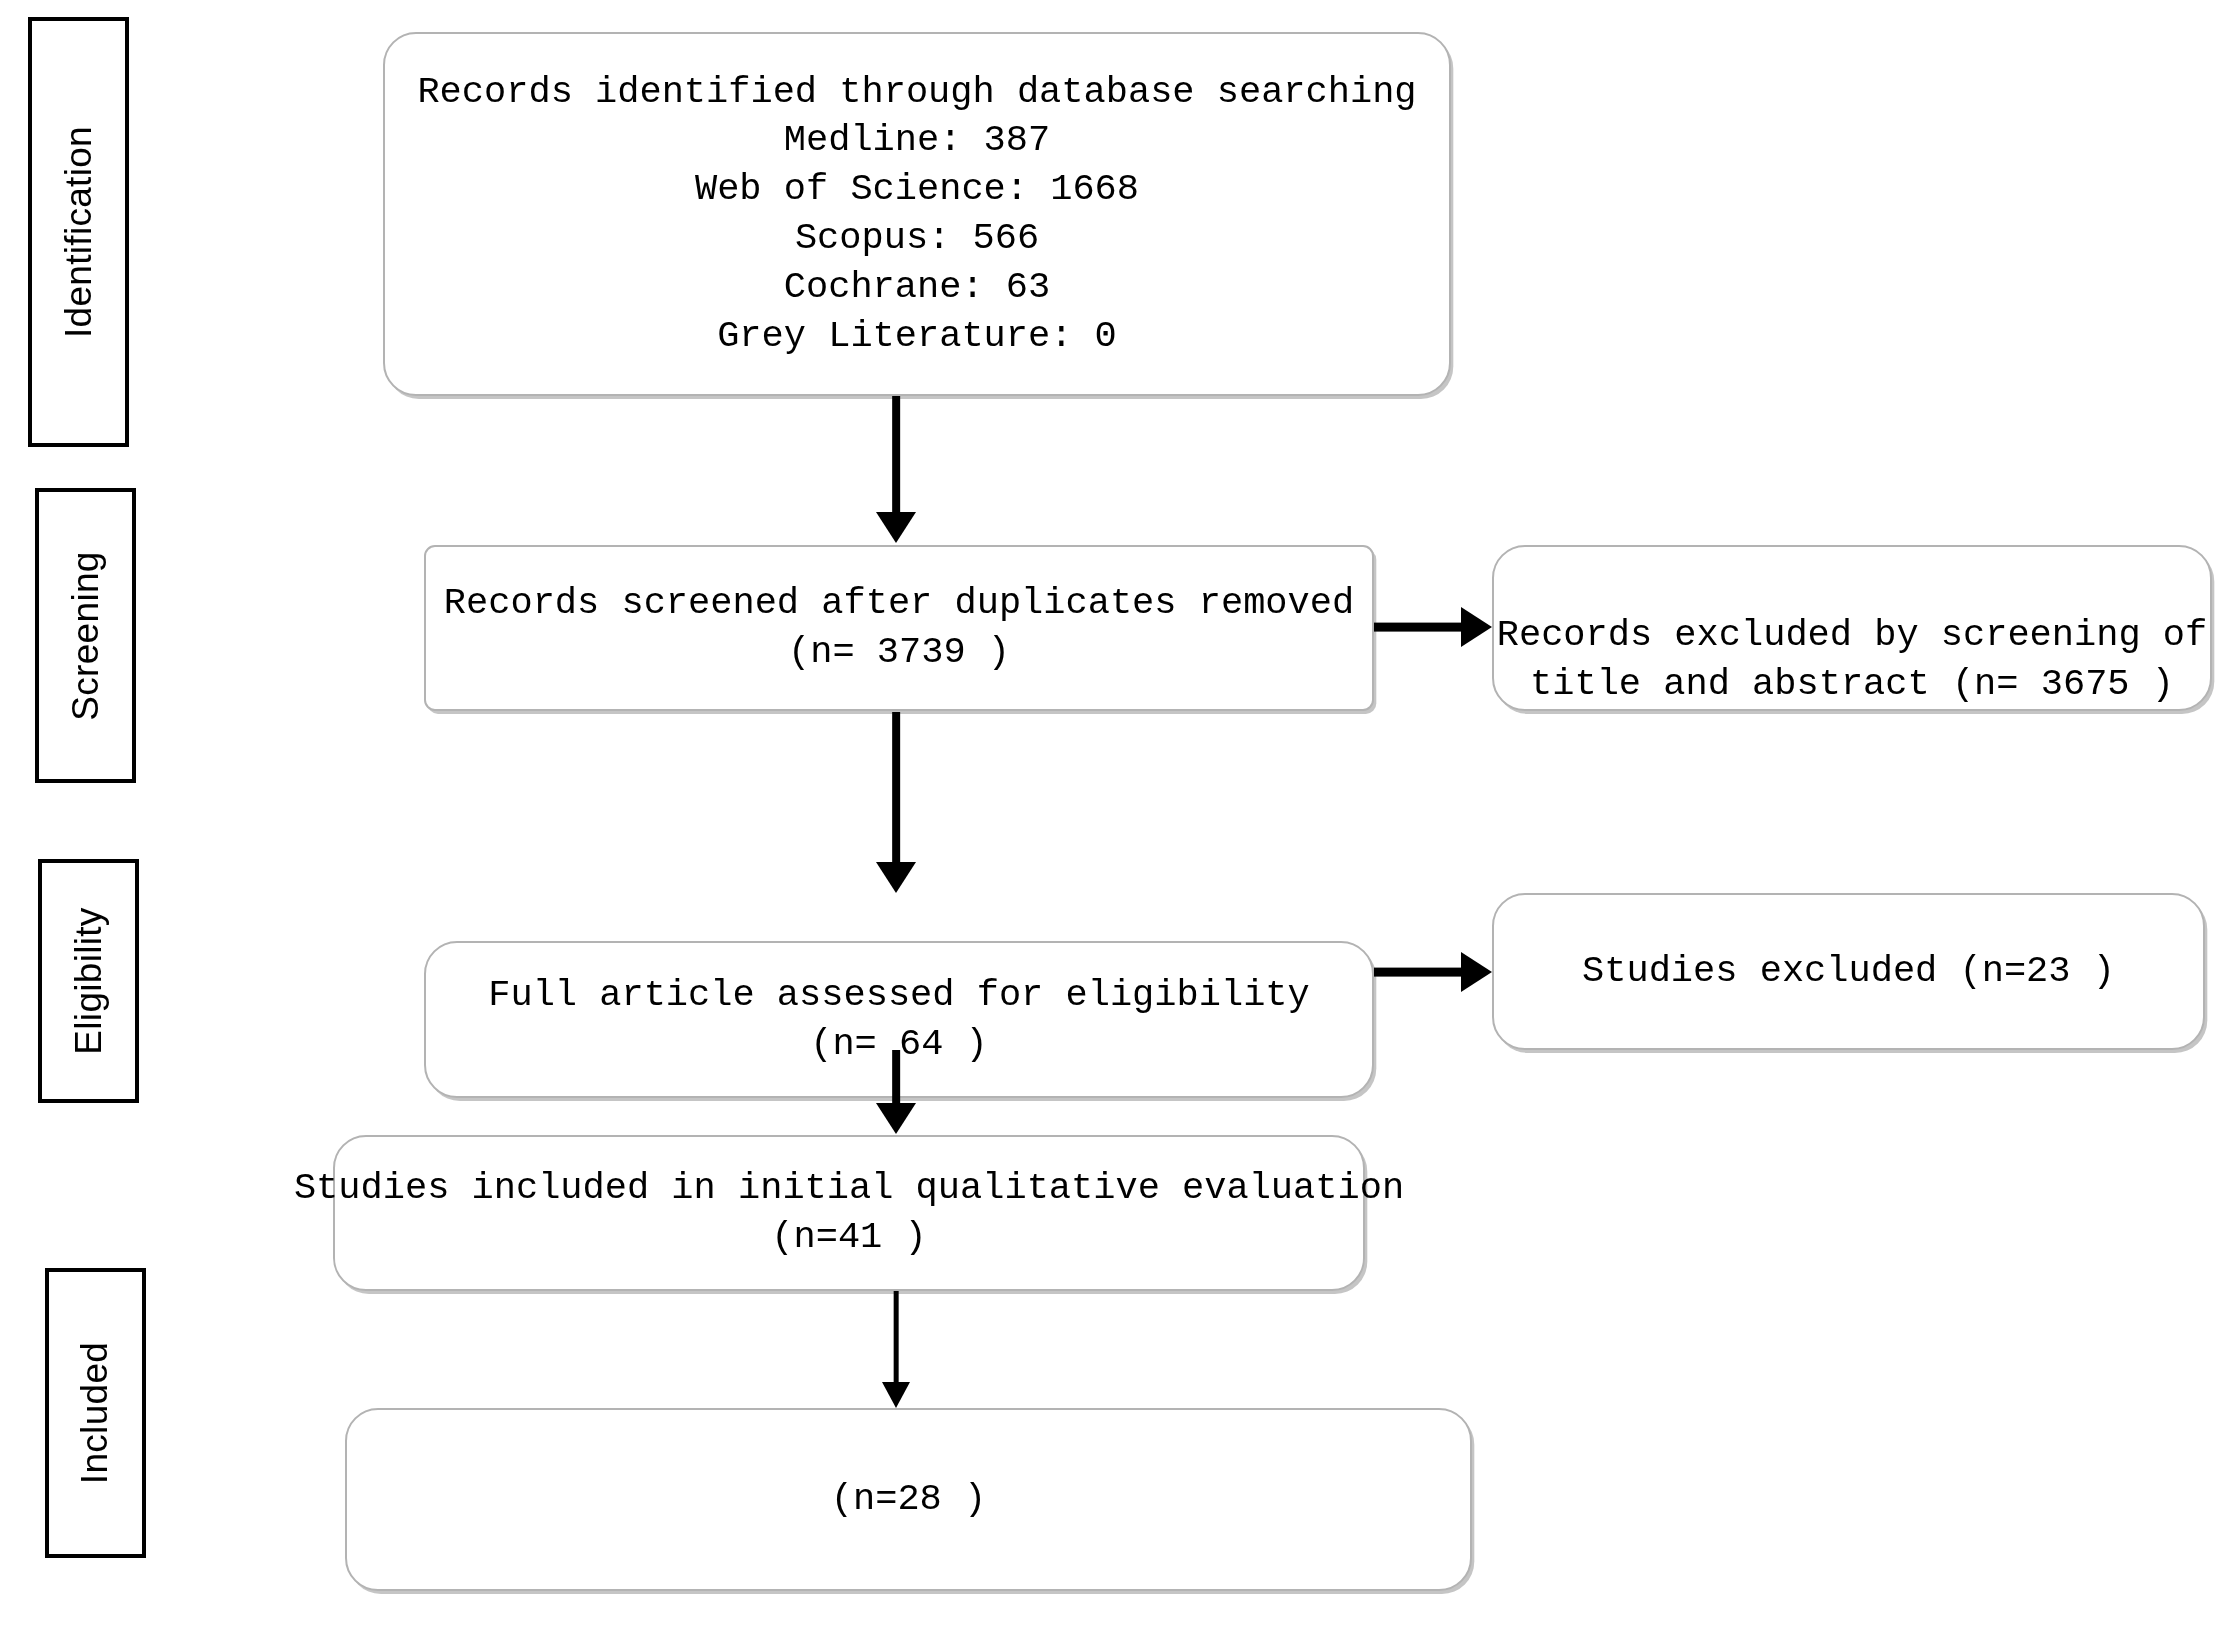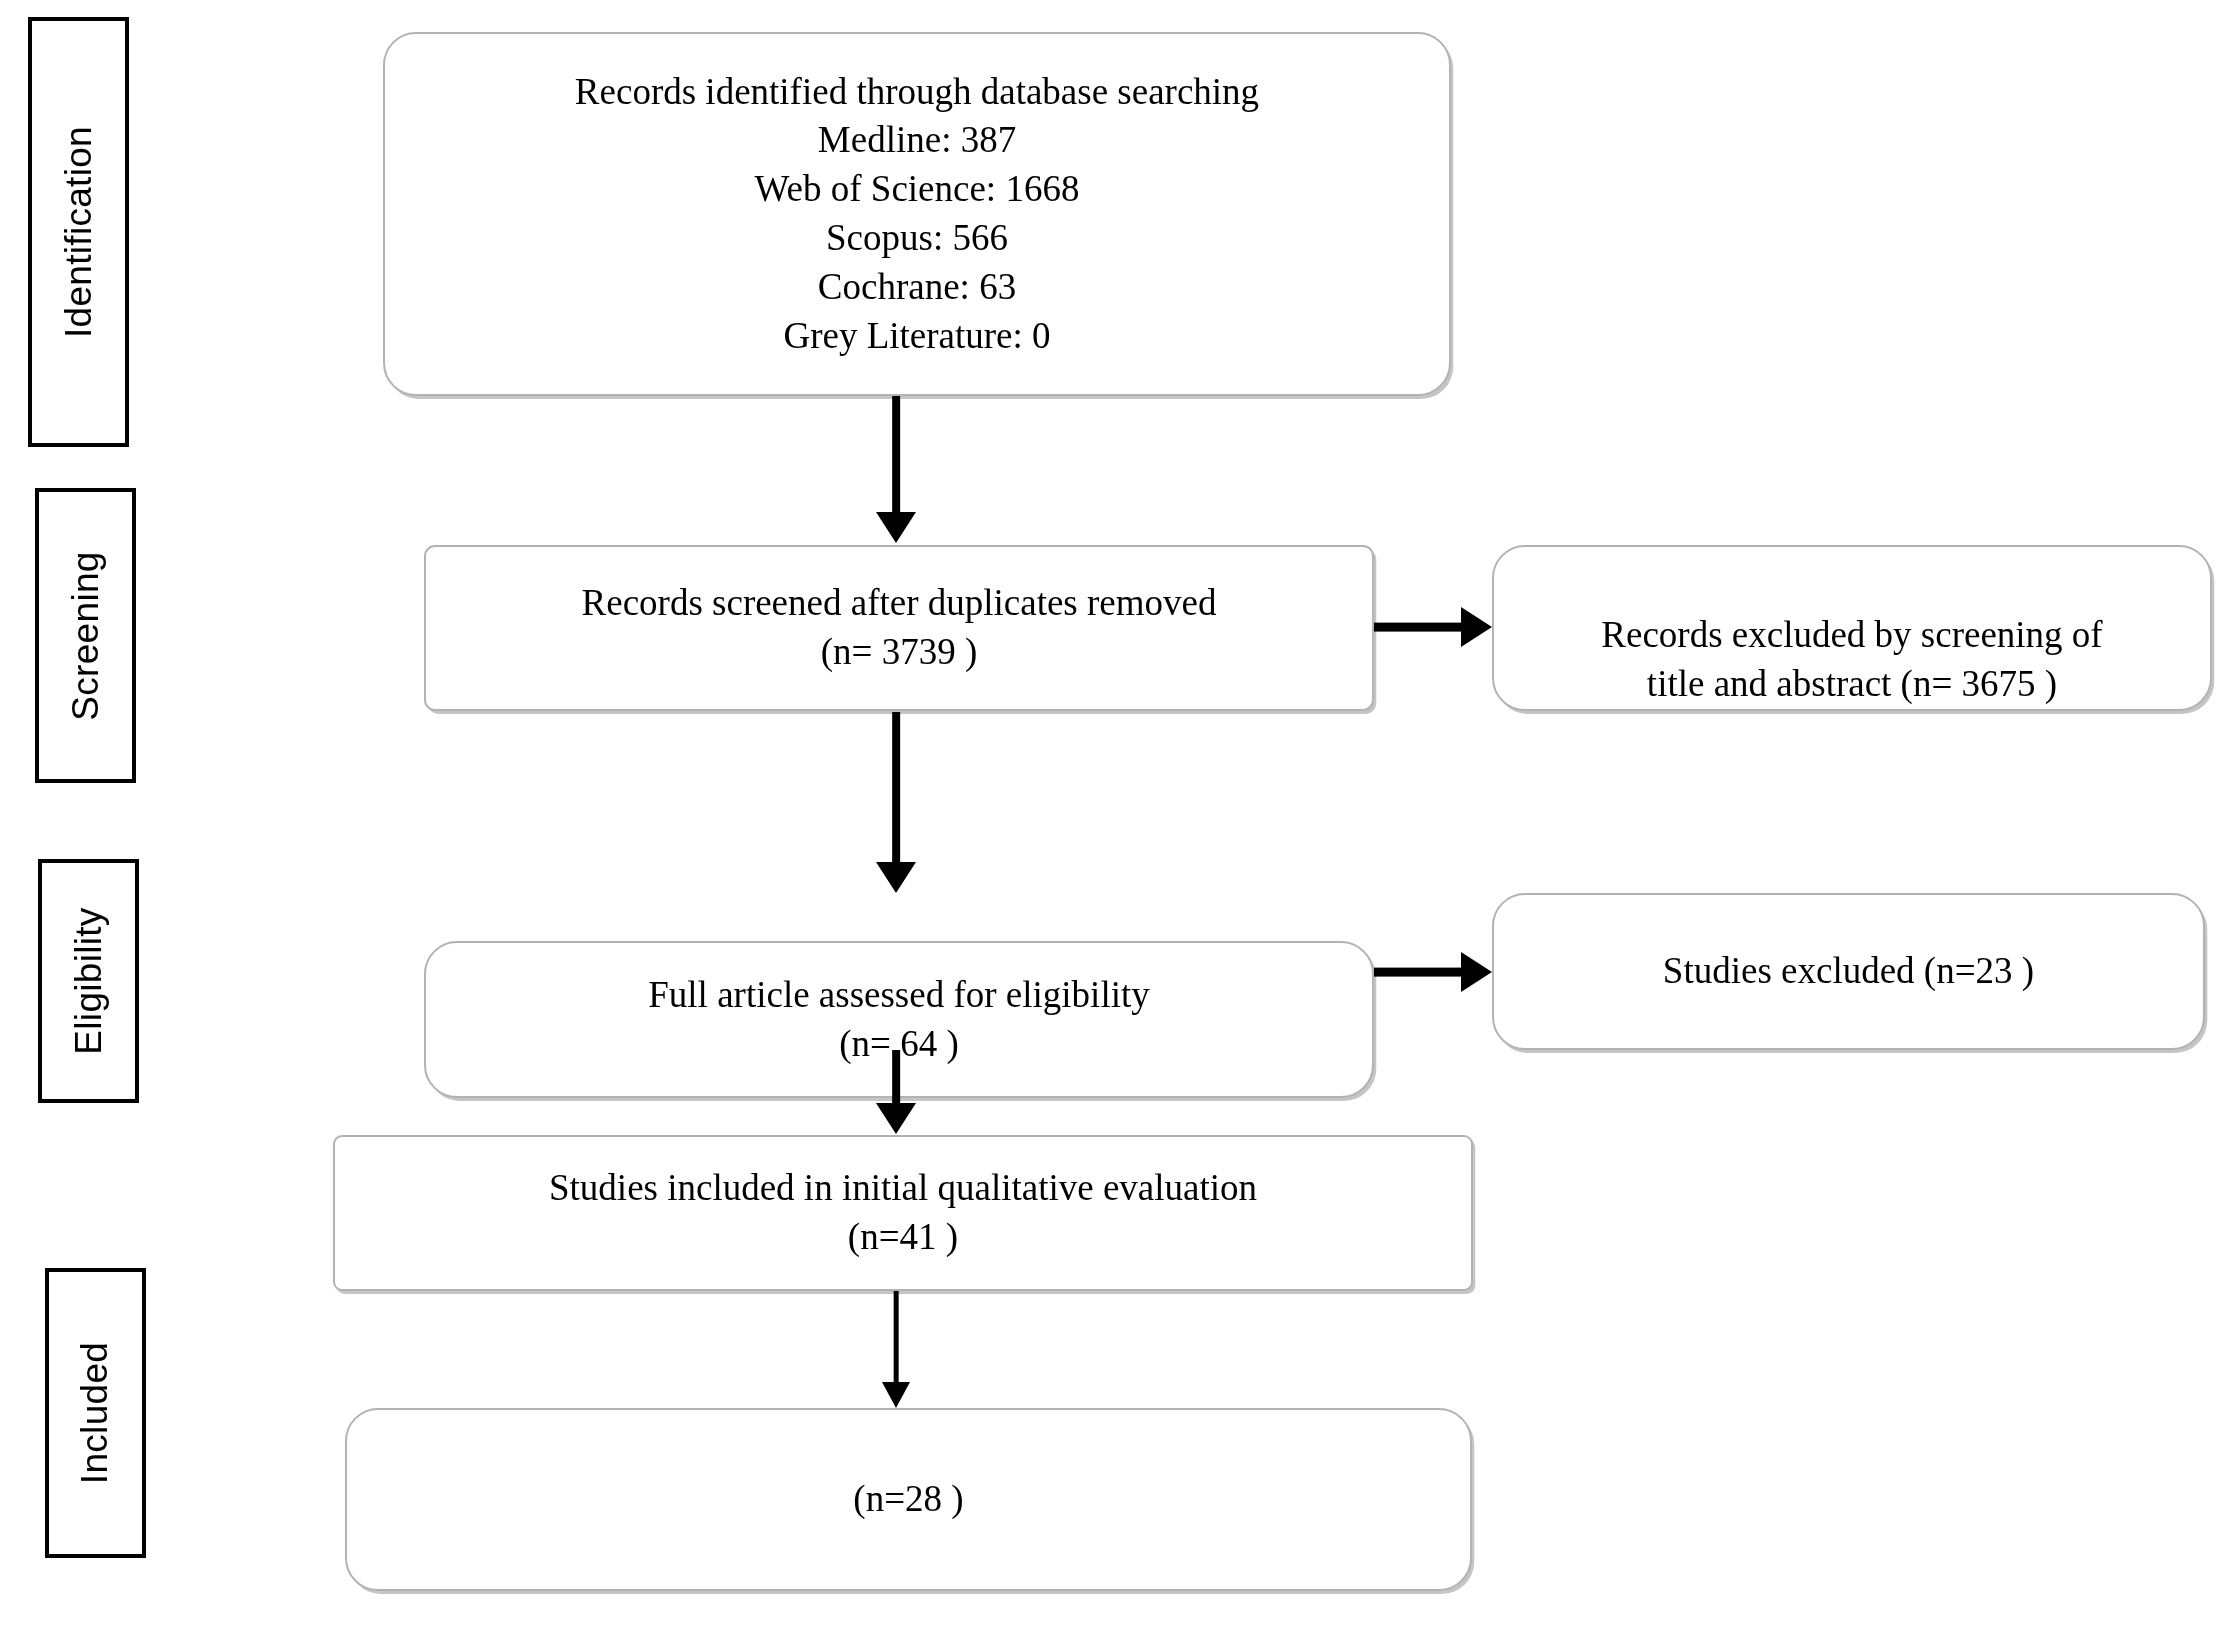--- a/index.html
+++ b/index.html
@@ -48,21 +48,21 @@
     align-items: center;
     justify-content: center;
     text-align: center;
     color: #000000;
     box-shadow: 2.9px 3.5px 0 -0.6px rgba(150,150,150,0.55);
   }
   .flow-box .line {
     font-size: 37px;
     line-height: 1.32;
     white-space: nowrap;
-    font-family: Liberation Serif, serif;
+    font-family: Liberation Mono, monospace;
   }
   .flow-box.wrap .line { white-space: normal; }
 
   
   .arrow-v {
     position: absolute;
     width: 0;
   }
   .arrow-v .shaft {
     position: absolute;
@@ -181,21 +181,21 @@
 
   <div class="flow-box" style="left:1492px; top:893px; width:713px; height:157px;">
     <div class="line">Studies excluded (n=23 )</div>
   </div>
 
   <div class="arrow-v" style="left:896px; top:1050px; height:84px;">
     <div class="shaft" style="height:56px;"></div>
     <div class="head"></div>
   </div>
 
-  <div class="flow-box" style="left:333px; top:1135px; width:1140px; height:156px;border-radius:9px;">
+  <div class="flow-box" style="left:333px; top:1135px; width:1032px; height:156px;">
     <div class="line">Studies included in initial  qualitative evaluation</div>
     <div class="line">(n=41 )</div>
   </div>
 
   <div class="arrow-v thin" style="left:896px; top:1291px; height:117px;">
     <div class="shaft" style="height:92px;"></div>
     <div class="head"></div>
   </div>
 
   <div class="flow-box" style="left:345px; top:1408px; width:1127px; height:183px;">

